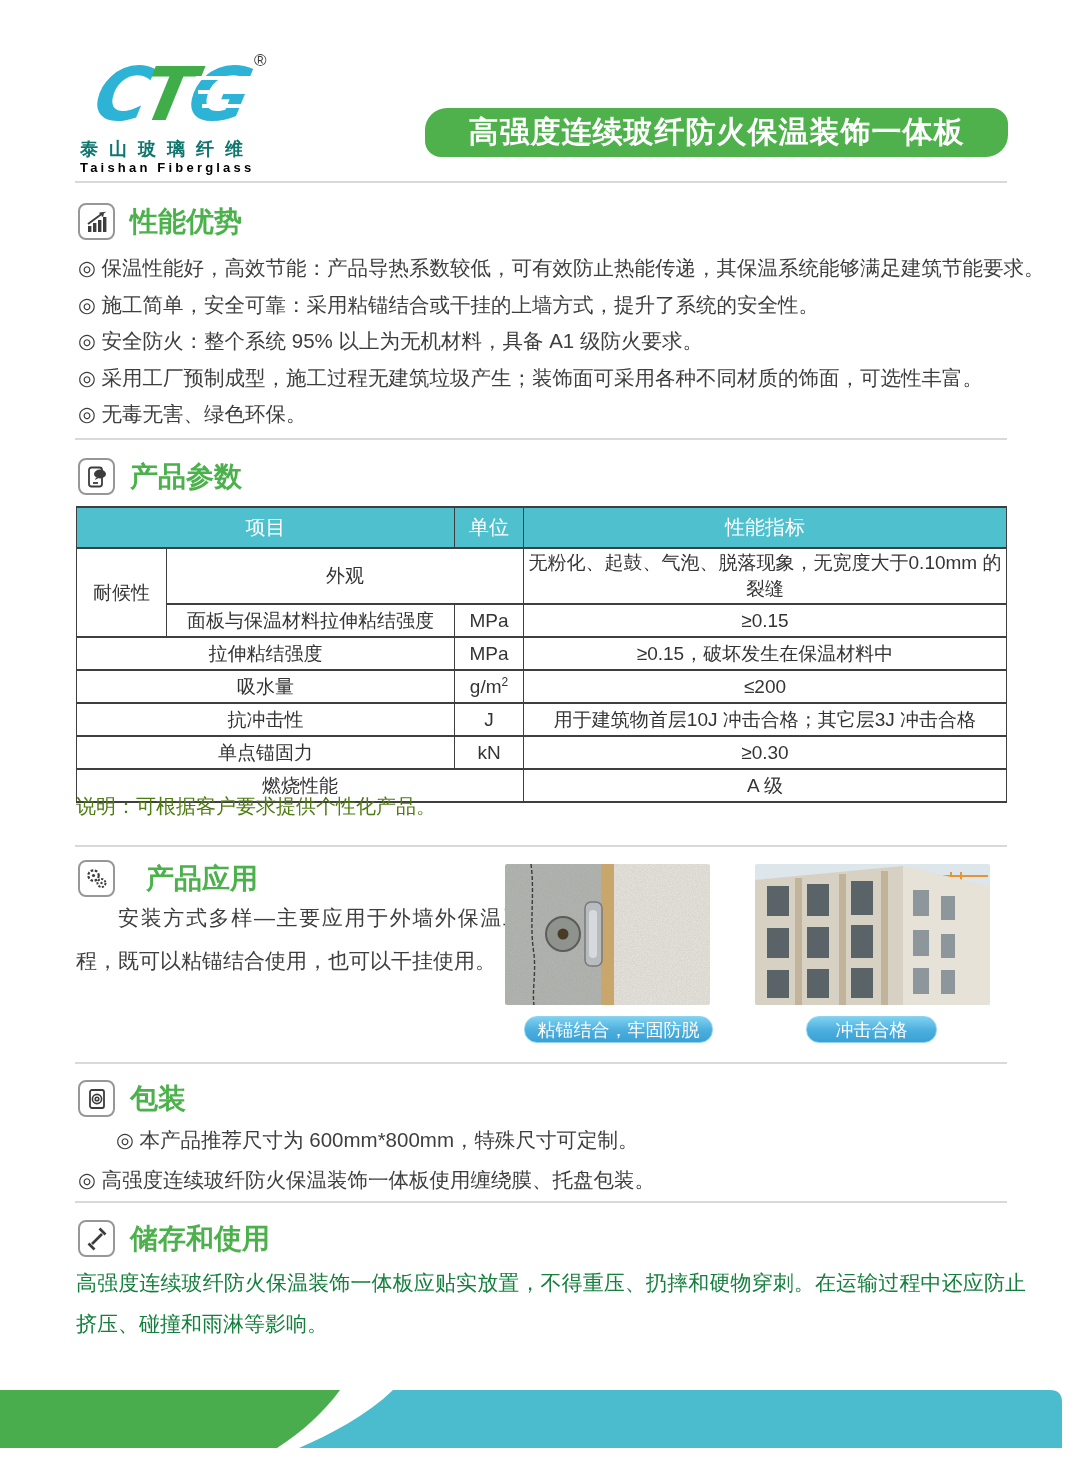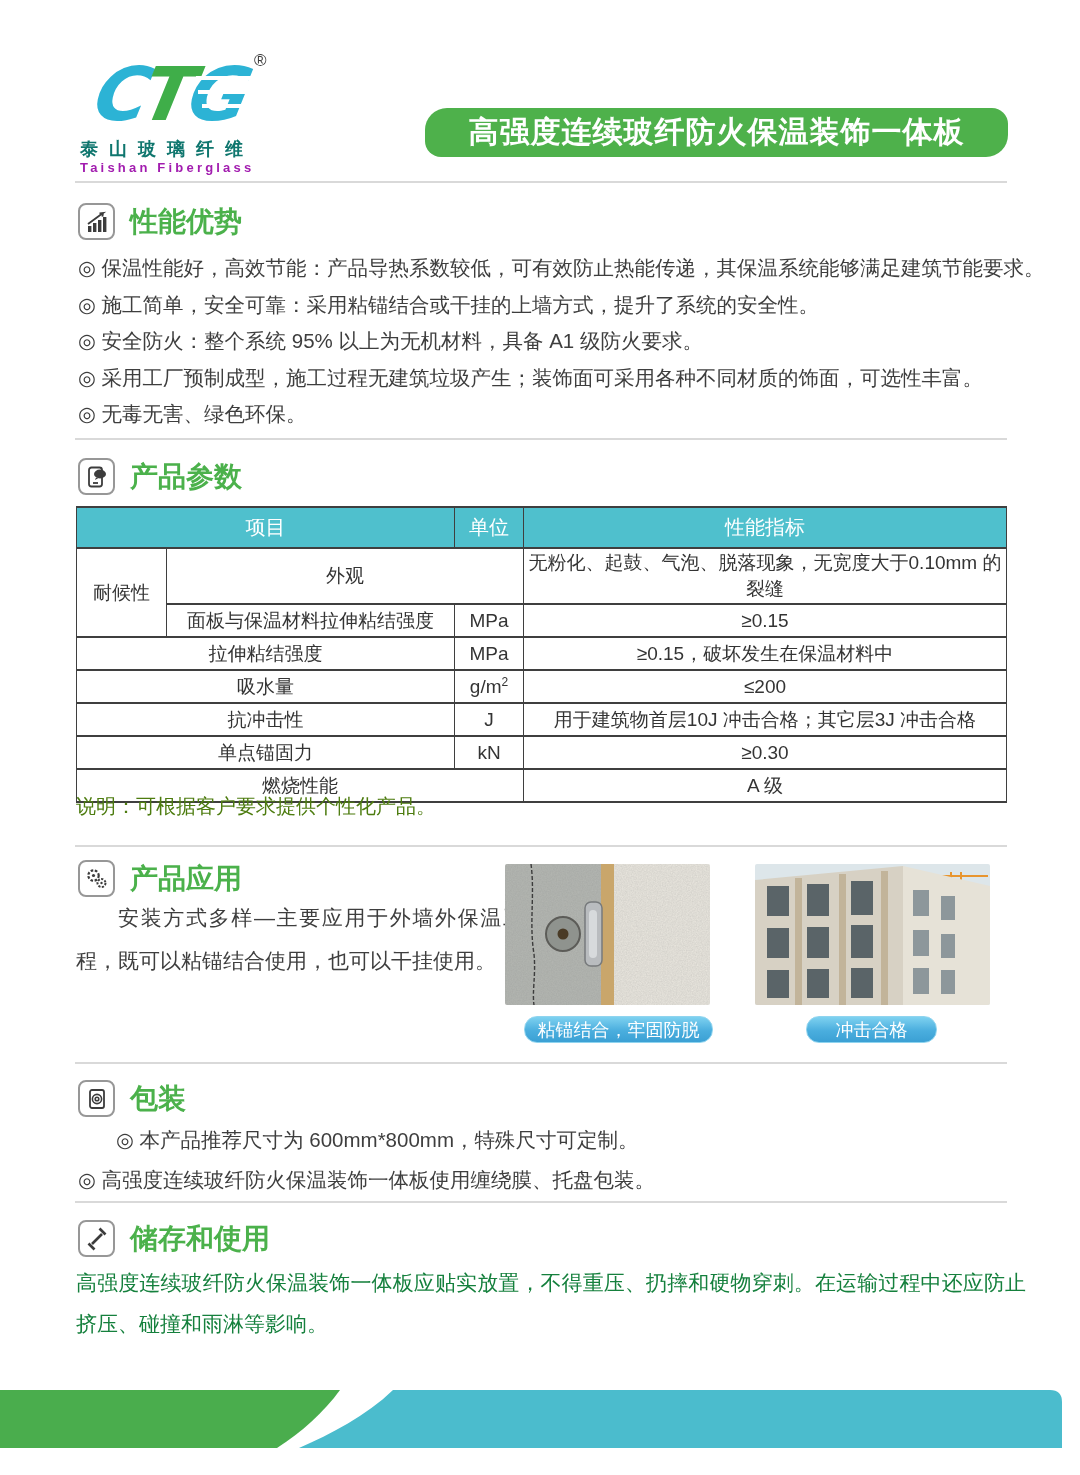--- a/index.html
+++ b/index.html
@@ -5,21 +5,21 @@
   * { margin:0; padding:0; box-sizing:border-box; }
   html,body { background:#ffffff; }
   body { font-family:"Liberation Sans","DejaVu Sans",sans-serif; }
   .page { position:relative; width:1080px; height:1475px; background:#ffffff; overflow:hidden; }
   .abs { position:absolute; }
 
   
   .logo-cn { position:absolute; left:80px; top:137px; font-size:18px; font-weight:700;
              letter-spacing:11px; color:#0f766e; white-space:nowrap; }
   .logo-en { position:absolute; left:80px; top:160px; font-size:13px; font-weight:700;
-             letter-spacing:3.2px; color:#a21caf; white-space:nowrap; }
+             letter-spacing:3.2px; color:#000000; white-space:nowrap; }
   .title-bar { position:absolute; left:425px; top:108px; width:583px; height:49px;
                background:#4eb14b; border-radius:22px 16px 22px 16px;
                display:flex; align-items:center; justify-content:center; }
   .title-bar span { color:#ffffff; font-size:30px; font-weight:700; letter-spacing:1px; white-space:nowrap; }
 
   .divider { position:absolute; left:75px; width:932px; height:2px; background:#d9d9d9; }
 
   
   .icon-box { position:absolute; width:37px; height:37px; border:2px solid #979797;
               border-radius:8px; background:#fff; display:flex; align-items:center; justify-content:center; }
@@ -169,21 +169,21 @@
   <div class="divider" style="top:845px;"></div>
 
   <div class="icon-box" style="left:78px; top:860px;">
     <svg width="24" height="24" viewBox="0 0 24 24" fill="none" stroke="#3c3c3c">
       <circle cx="8.5" cy="8.5" r="5.2" stroke-width="2.2" stroke-dasharray="2.6 1.6"></circle>
       <circle cx="8.5" cy="8.5" r="1.6" fill="#3c3c3c" stroke="none"></circle>
       <circle cx="16.5" cy="16" r="4" stroke-width="2" stroke-dasharray="2.2 1.4"></circle>
       <circle cx="16.5" cy="16" r="1.2" fill="#3c3c3c" stroke="none"></circle>
     </svg>
   </div>
-  <div class="sec-title" style="left:130px; top:860px;">产品应用</div>
+  <div class="sec-title" style="left:146px; top:860px;">产品应用</div>
 
   <div class="app-para" style="top:896px;">安装方式多样—主要应用于外墙外保温工程，既可以粘锚结合使用，也可以干挂使用。</div>
 
   <div class="photo" style="left:505px; top:864px; width:205px; height:141px;">
     <svg width="205" height="141" viewBox="0 0 205 141">
       <defs>
         <filter id="grain" x="0" y="0" width="100%" height="100%">
           <feTurbulence type="fractalNoise" baseFrequency="0.8" numOctaves="2" result="n"></feTurbulence>
           <feColorMatrix in="n" type="matrix" values="0 0 0 0 0.25  0 0 0 0 0.25  0 0 0 0 0.25  0 0 0 0.35 0" result="g"></feColorMatrix>
           <feComposite in="g" in2="SourceGraphic" operator="over"></feComposite>

